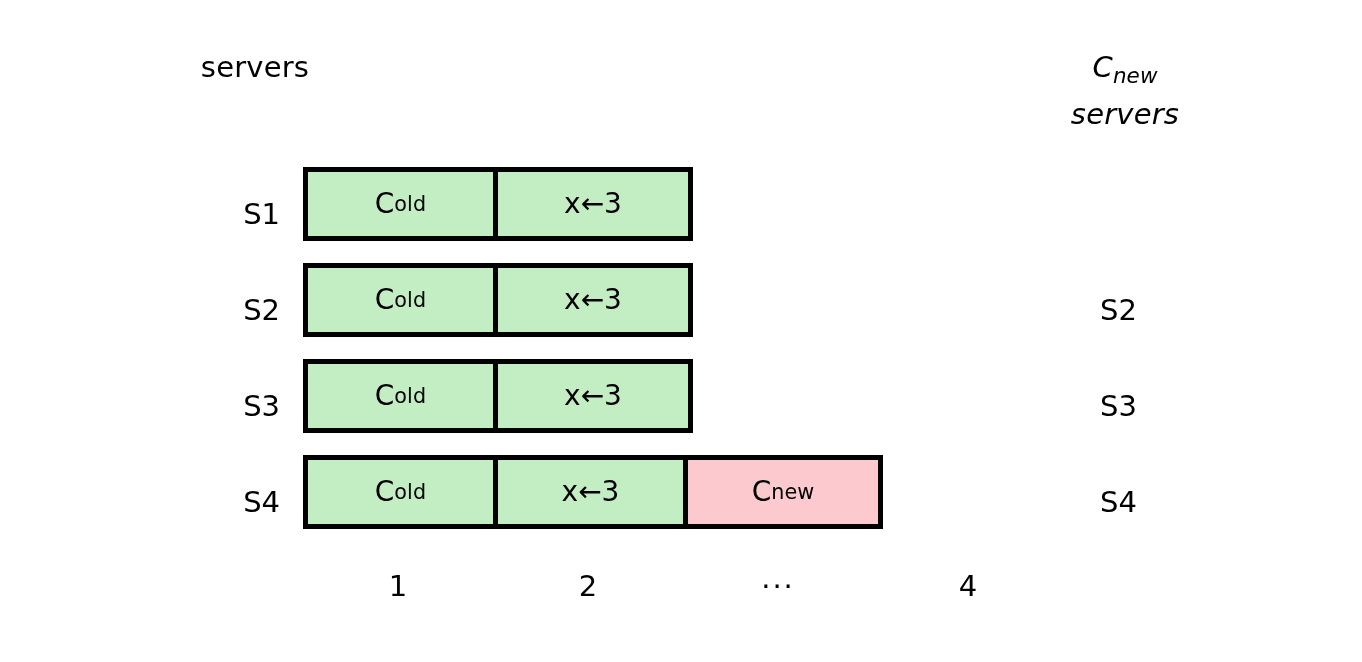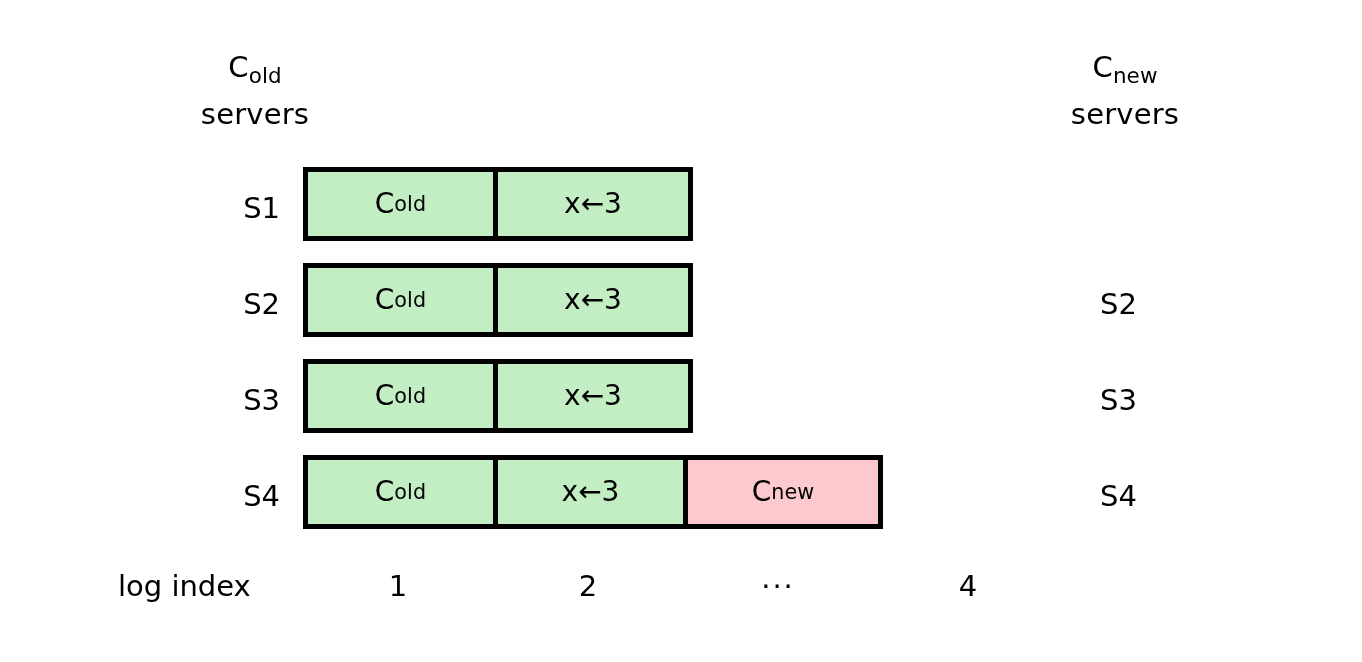--- a/index.html
+++ b/index.html
@@ -26,42 +26,42 @@
     position: absolute;
     text-align: center;
     font-size: 29px;
     line-height: 38px;
     letter-spacing: 0.2px;
     white-space: nowrap;
   }
   .col-header .hdr-line { display: block; }
 
   #header-old  { left: 130px;  top: 48px;  width: 250px; }
-  #header-new  { left: 1000px; top: 48px;  width: 250px; }
+  #header-new  { left: 1000px; top: 48px;  width: 250px; font-style: italic; }
 
   
   .sub {
     font-size: 0.74em;
     vertical-align: -0.26em;
     letter-spacing: 0.1px;
   }
 
   
   .row {
     position: absolute;
     height: 74px;
   }
   #row-0 { top: 167px; }
   #row-1 { top: 263px; }
   #row-2 { top: 359px; }
   #row-3 { top: 455px; }
 
   .row-label {
     position: absolute;
-    top: 4px;
+    top: 10px;
     height: 74px;
     line-height: 74px;
     font-size: 29px;
     text-align: right;
     white-space: nowrap;
   }
   .row-label.left  { left: 170px;  width: 110px; }
   .row-label.right { left: 1100px; width: 70px; text-align: left; }
 
   
@@ -117,21 +117,20 @@
   #tick-1 { left: 493px; }
   #tick-2 { left: 683px; }
   #tick-3 { left: 873px; }
 </style>
 </head>
 <body>
 
 <div id="diagram">
 
   <div class="col-header" id="header-old">
-    <span class="hdr-line"><span>C</span><span class="sub">old</span></span>
     <span class="hdr-line">servers</span>
   </div>
 
   <div class="col-header" id="header-new">
     <span class="hdr-line"><span>C</span><span class="sub">new</span></span>
     <span class="hdr-line">servers</span>
   </div>
 
   <div class="row" id="row-0">
     <div class="row-label left">S1</div>
@@ -186,19 +185,18 @@
           <span>x←3</span>
         </div>
         <div class="cell pink">
           <span>C</span>
           <span class="sub">new</span>
         </div>
       </div>
     <div class="row-label right">S4</div>
   </div>
 
-  <div id="axis-label">log index</div>
   <div class="tick" id="tick-0">1</div>
   <div class="tick" id="tick-1">2</div>
   <div class="tick dots" id="tick-2">···</div>
   <div class="tick" id="tick-3">4</div>
 
 </div>
 
 </body></html>

